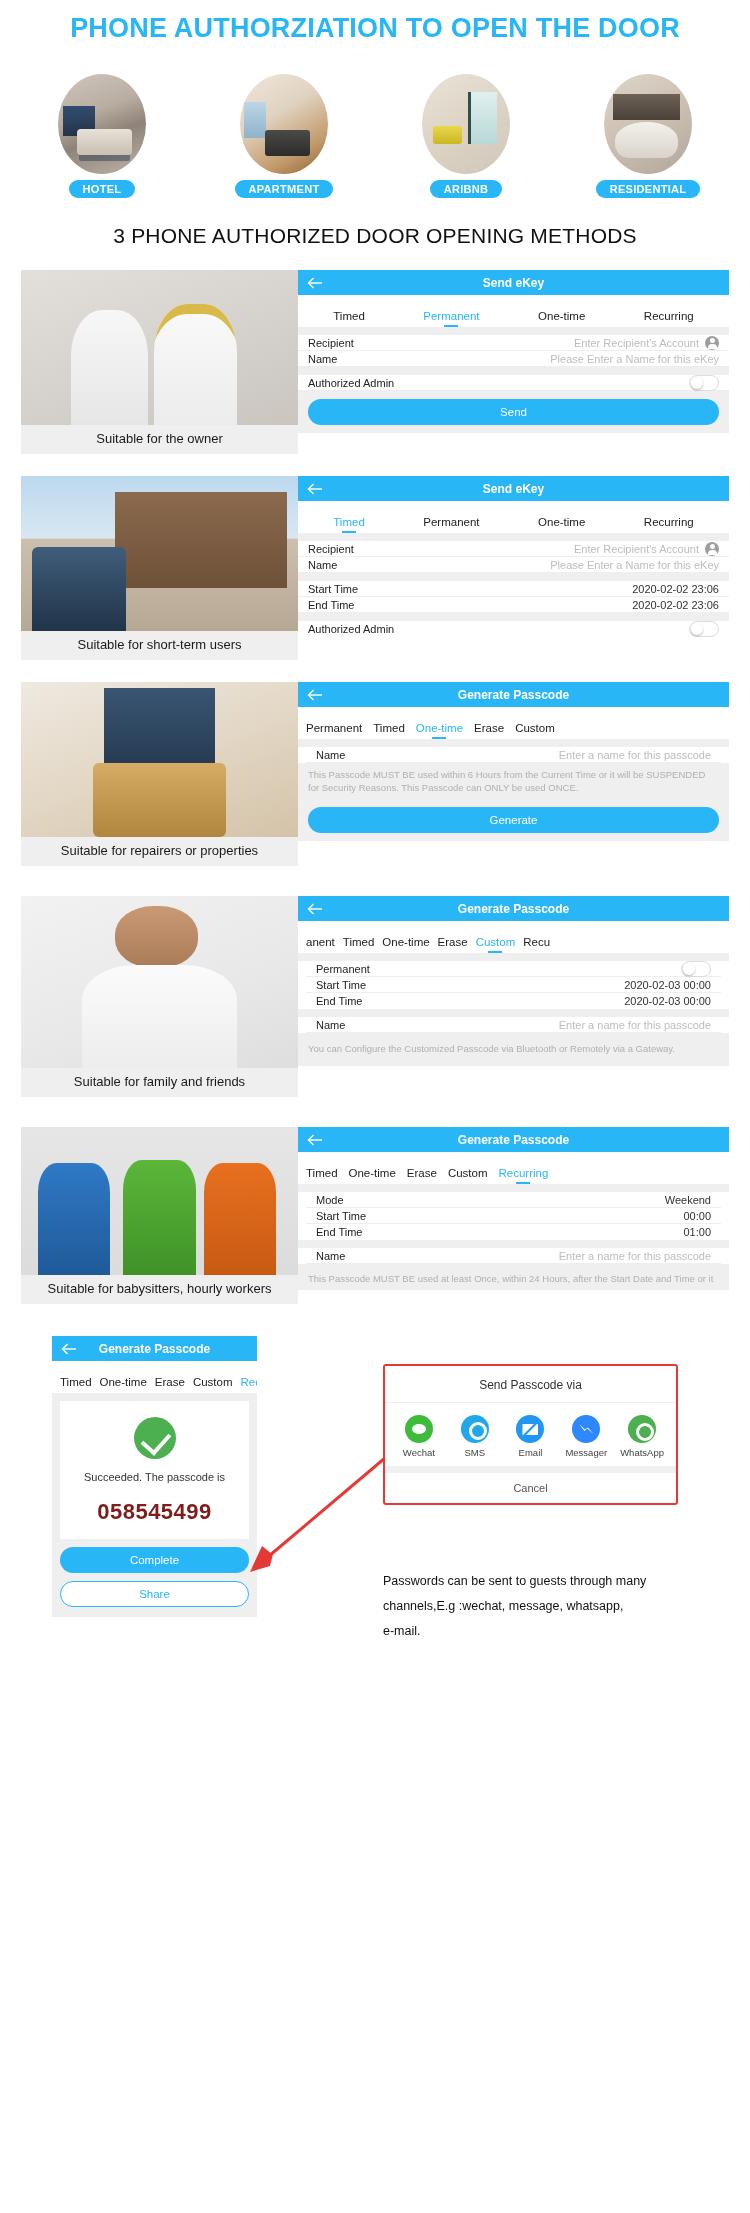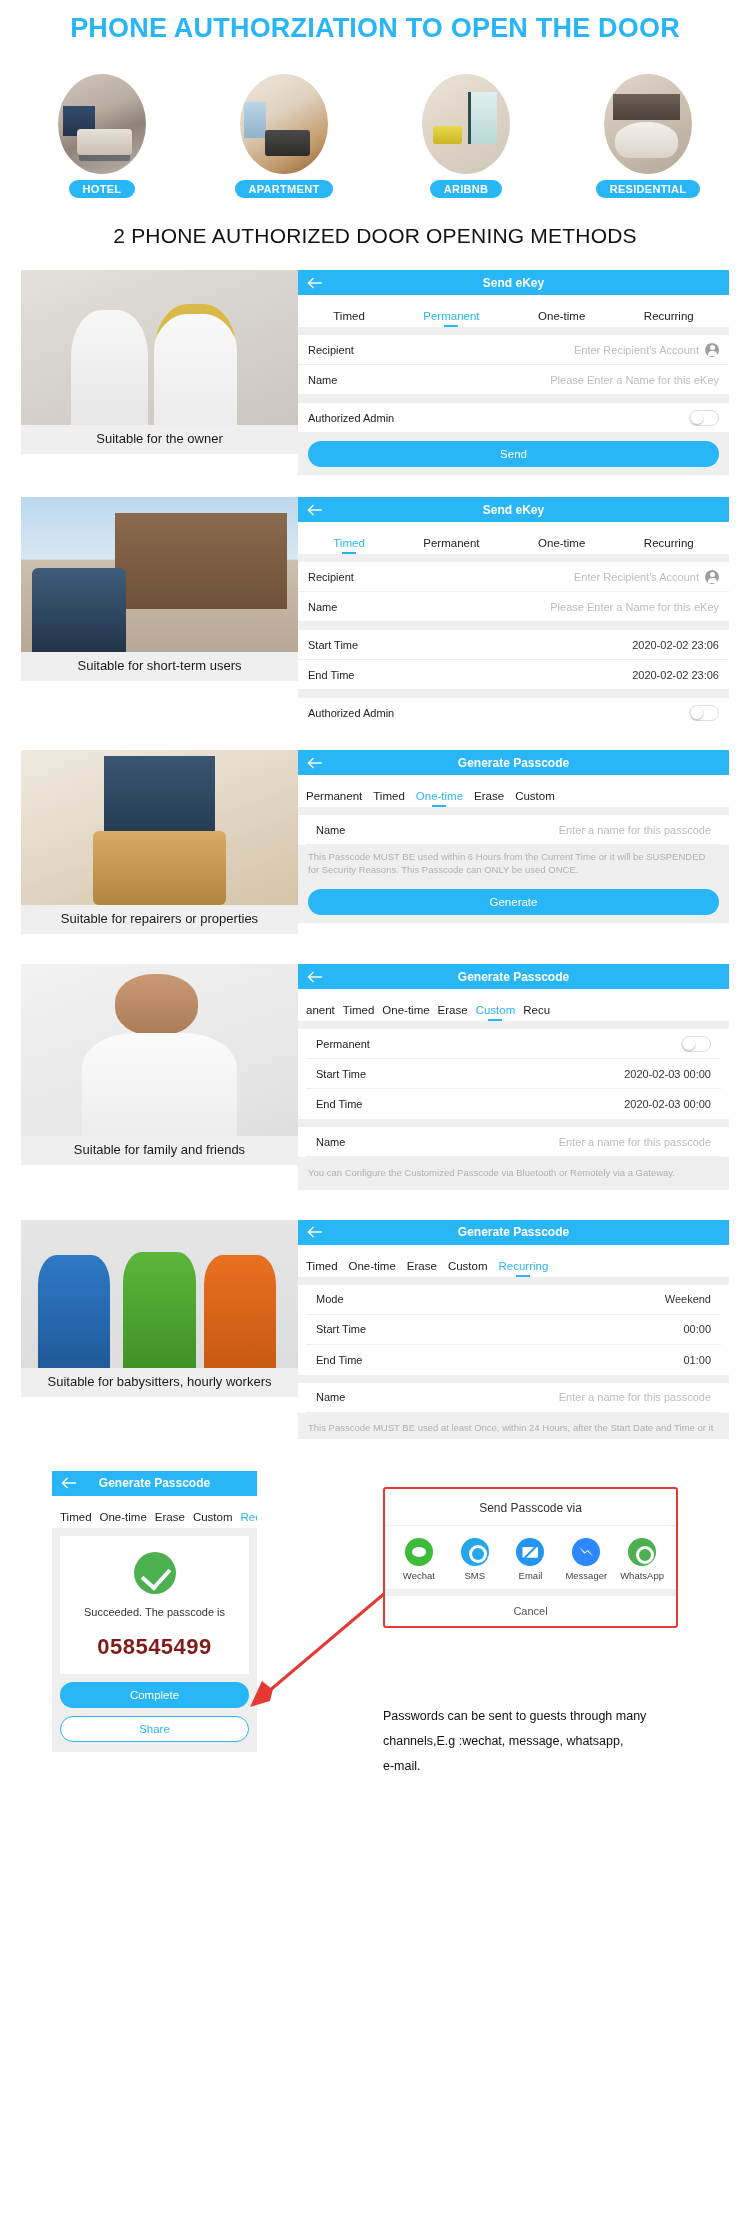--- a/index.html
+++ b/index.html
@@ -223,21 +223,21 @@
     position:absolute;
     left:50%; transform:translateX(-50%);
     bottom:0; width:14px; height:2px; background:#29b6f6;
   }
   .list-gap { height: 8px; background: #efefef; }
   .row {
     display: flex;
     align-items: center;
     justify-content: space-between;
     background: #fff;
-    height: 30px;
+    height: 16px;
     padding: 0 10px;
     border-bottom: 1px solid #eee;
   }
   .row:last-child { border-bottom: none; }
   .row-label { font-size: 11px; color: #222; }
   .row-ph { font-size: 11px; color: #bdbdbd; }
   .row-val { font-size: 11px; color: #333; margin-left: 21px; }
   .row-right { display: flex; align-items: center; gap: 6px; }
   .avatar-ic {
     width: 14px; height: 14px; border-radius: 50%;
@@ -289,21 +289,21 @@
   .result-text { font-size: 11px; color:#333; }
   .result-code { font-size: 22px; font-weight: bold; color:#7f1d1d; margin-top: 16px; letter-spacing: .5px;}
   .result-actions { padding: 0 8px 10px 8px; }
   .btn-outline {
     border:1px solid #29b6f6; color:#29b6f6; background:#fff;
     text-align:center; font-size:11.5px; padding: 6px 0; border-radius:13px;
     margin-top: 8px;
   }
 
   .share-dialog {
-    position:absolute; left: 383px; top: 28px; width: 295px;
+    position:absolute; left: 383px; top: 40px; width: 295px;
     background:#fff; border: 2px solid #e53935; border-radius:3px;
   }
   .share-title { text-align:center; font-size:12px; color:#333; padding:12px 0 10px 0; border-bottom:1px solid #eee;}
   .share-icons { display:flex; justify-content:space-around; padding: 12px 6px 8px 6px; }
   .share-item { text-align:center; width:52px; }
   .share-ic { width:28px; height:28px; border-radius:50%; margin:0 auto 4px auto; position:relative; }
   .ic-wechat { background:#3fbb3c; }
   .ic-wechat::after{content:"";position:absolute;left:7px;top:9px;width:14px;height:10px;border-radius:50%;background:#fff;}
   .ic-sms { background:#22a8ea; }
   .ic-sms::after{content:"";position:absolute;left:8px;top:7px;width:12px;height:12px;border-radius:50%;border:3px solid #fff;}
@@ -353,21 +353,21 @@
     <div class="scene-label">ARIBNB</div>
   </div>
   <div class="scene">
     <div class="scene-oval">
         <div class="photo ph-residential"></div>
       </div>
     <div class="scene-label">RESIDENTIAL</div>
   </div>
 </div>
 
-<div class="section-heading">2 PHONE AUTHORIZED DOOR OPENING METHODS</div>
+<div class="section-heading">3 PHONE AUTHORIZED DOOR OPENING METHODS</div>
 
 <div class="card">
   <div class="card-photo-wrap">
     <div class="card-photo p-couple"></div>
     <div class="card-caption">Suitable for the owner</div>
   </div>
   <div class="phone">
     <div class="phone-bar">
       <div class="phone-back">
         <svg width="16" height="12" viewBox="0 0 16 12">

